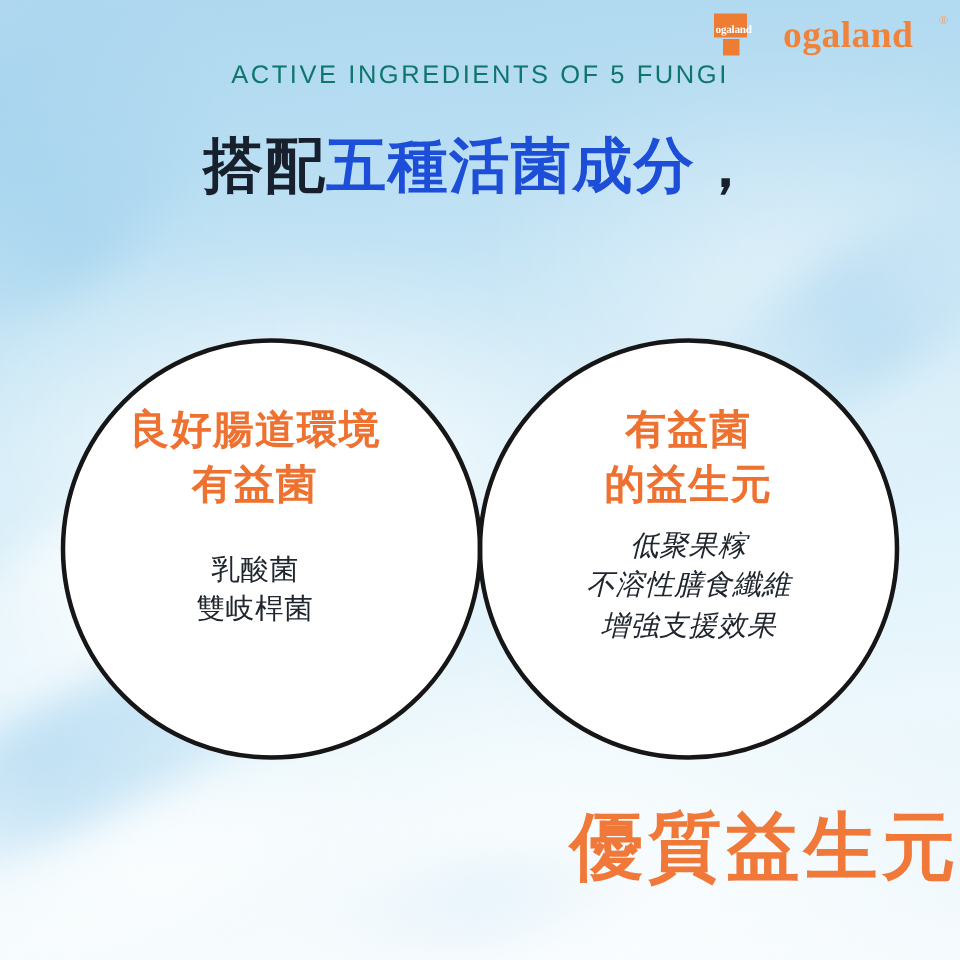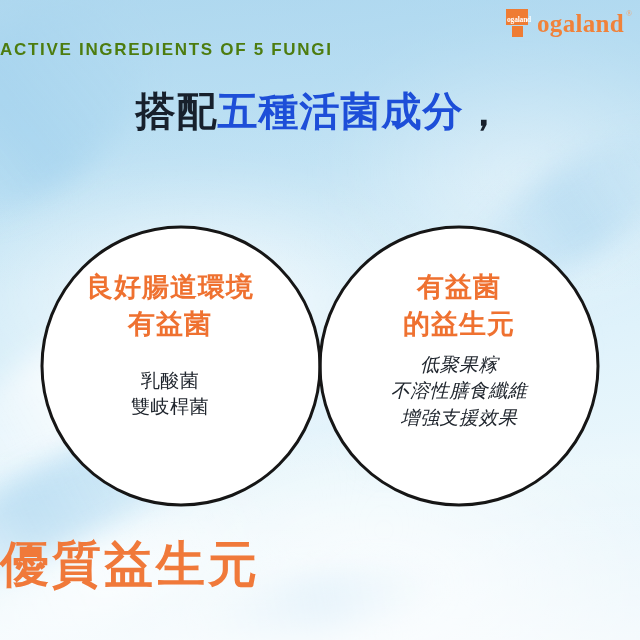--- a/index.html
+++ b/index.html
@@ -116,21 +116,21 @@
   }
 
   
   .logo {
     position: absolute;
     top: 6px;
     right: 8px;
     height: 32px;
     display: flex;
     align-items: center;
-    gap: 1px;
+    gap: 16px;
   }
   .logo-mark {
     position: relative;
     width: 30px;
     height: 30px;
     flex: 0 0 auto;
   }
   .logo-mark .sq-big {
     position: absolute;
     left: 0; top: 2px;
@@ -173,25 +173,25 @@
     align-self: flex-start;
     margin-top: 3px;
     margin-left: 1px;
   }
 
   
   .eyebrow {
     position: absolute;
     top: 40px;
     left: 0; right: 0;
-    text-align: left;
+    text-align: center;
     font-size: 17px;
-    font-weight: 700;
+    font-weight: 400;
     letter-spacing: 1.7px;
-    color: #4d7c0f;
+    color: #0f766e;
     white-space: nowrap;
   }
 
   
   .headline {
     position: absolute;
     top: 84px;
     left: 0; right: 0;
     text-align: center;
     font-family: "DejaVu Sans", "Liberation Sans", sans-serif;
@@ -238,21 +238,21 @@
   .left-text  { left: 31px; top: 268px; width: 278px; }
   .right-text { left: 320px; top: 268px; width: 278px; }
   .left-body  { margin-top: 24px; }
   .right-body { margin-top: 8px; font-style: italic; }
 
   
   .footer-line {
     position: absolute;
     left: 0; right: 0;
     top: 540px;
-    text-align: left;
+    text-align: right;
     font-family: "DejaVu Sans", "Liberation Sans", sans-serif;
     font-weight: 700;
     font-size: 49px;
     line-height: 1;
     letter-spacing: 3px;
     color: #f0793a;
     white-space: nowrap;
   }
 </style>
 </head>

